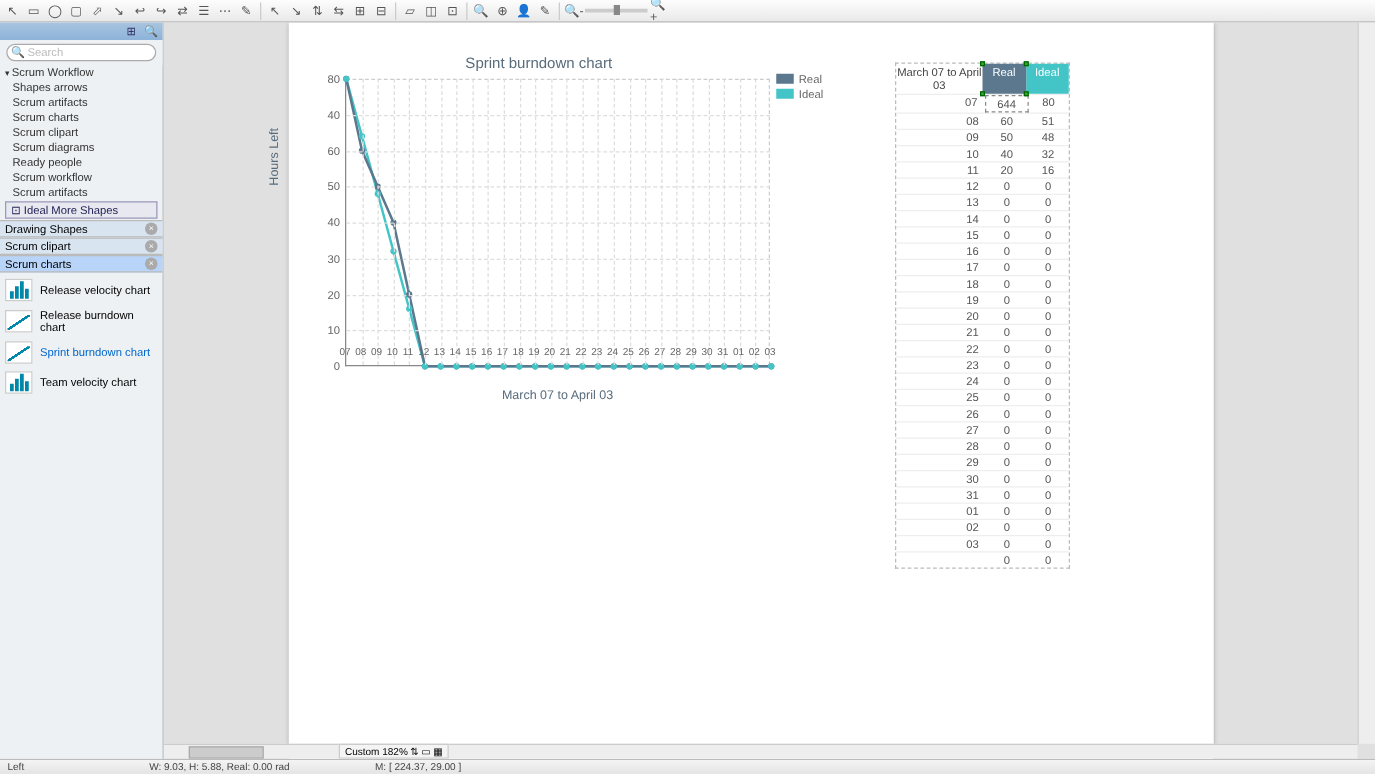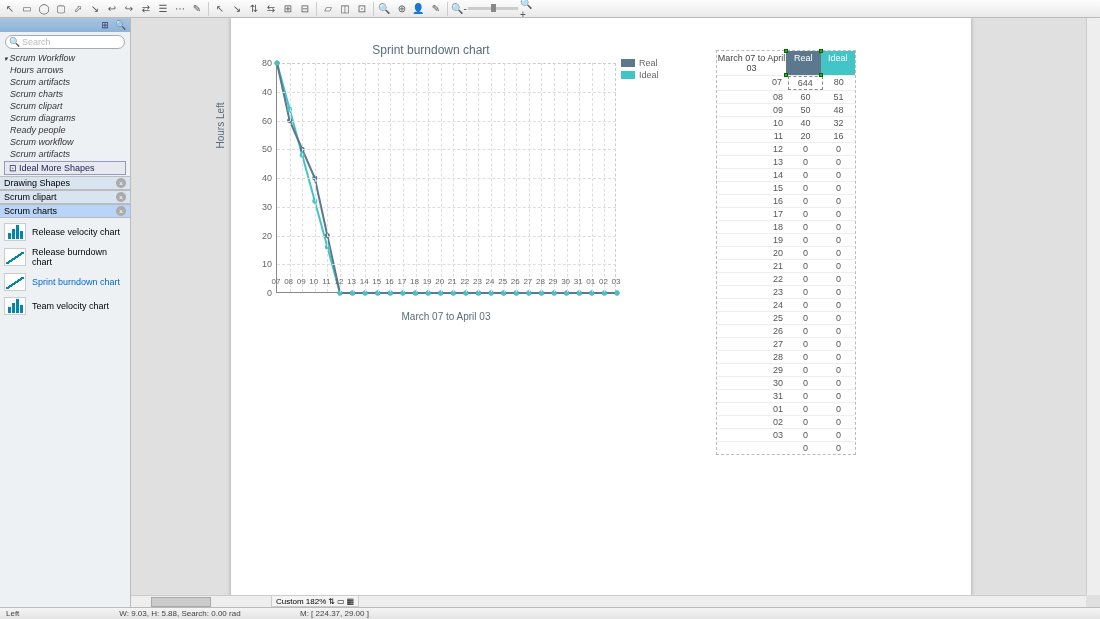--- a/index.html
+++ b/index.html
@@ -9,21 +9,21 @@
 .tsep { width:1px; height:14px; background:#ccc; margin:0 2px; }
 .main { display:flex; height:589px; }
 .sidebar { width:131px; background:#eef1f4; border-right:1px solid #bbb; display:flex; flex-direction:column; font-size:9px; }
 .side-header { height:14px; background:linear-gradient(#a8c4e0,#8db3d9); display:flex; align-items:center; justify-content:flex-end; padding:0 2px; gap:2px; }
 .side-hbtn { width:14px; height:12px; display:flex; align-items:center; justify-content:center; font-size:9px; color:#336; cursor:pointer; }
 .search-wrap { padding:3px 5px; background:#eef1f4; }
 .search { width:100%; height:14px; border:1px solid #aaa; border-radius:8px; padding:0 14px 0 16px; font-size:9px; background:#fff; }
 .search::placeholder { color:#bbb; }
 .search-wrap-inner { position:relative; }
 .search-ico { position:absolute; left:4px; top:2px; font-size:9px; color:#999; }
-.tree { flex:0 0 auto;font-style:italic; }
+.tree { flex:0 0 auto; }
 .tree-item { padding:1px 4px 1px 10px; color:#333; cursor:pointer; white-space:nowrap; }
 .tree-item.root { padding-left:4px; font-weight:normal; }
 .tree-item.root::before { content:"▾ "; font-size:7px; }
 .find-shapes { background:#e8e8f0; border:1px solid #99b; padding:1px 4px; margin:1px 4px; font-size:9px; color:#225; cursor:pointer; }
 .cat { padding:1px 4px; background:#d8e4f0; border-top:1px solid #bbb; border-bottom:1px solid #bbb; display:flex; justify-content:space-between; align-items:center; cursor:pointer; }
 .cat.sel { background:#b8d4f8; }
 .cat-close { width:10px; height:10px; border-radius:50%; background:#aaa; color:#fff; font-size:7px; display:flex; align-items:center; justify-content:center; }
 .shapes { padding:2px; }
 .shape-row { display:flex; align-items:center; padding:3px 2px; gap:6px; cursor:pointer; }
 .shape-row.sel { color:#06c; }
@@ -117,21 +117,21 @@
     </div>
     <div class="search-wrap">
       <div class="search-wrap-inner">
         <span class="search-ico">🔍</span>
         <input class="search" placeholder="Search" style="">
       </div>
     </div>
     <div class="tree">
       <div class="tree-item root">Scrum Workflow</div>
       <div id="tree-items">
-          <div class="tree-item">Hours arrows</div>
+          <div class="tree-item">Shapes arrows</div>
           <div class="tree-item">Scrum artifacts</div>
           <div class="tree-item">Scrum charts</div>
           <div class="tree-item">Scrum clipart</div>
           <div class="tree-item">Scrum diagrams</div>
           <div class="tree-item">Ready people</div>
           <div class="tree-item">Scrum workflow</div>
           <div class="tree-item">Scrum artifacts</div>
         </div>
     </div>
     <div class="find-shapes">
@@ -500,15 +500,15 @@
       <span>Custom 182%</span>
         <span> ⇅</span>
       <span>▭</span>
       <span>▦</span>
     </div>
   </div>
 </div>
 
 <div class="statusbar">
   <span>Left</span>
-  <span style="margin-left:60px">W: 9.03,  H: 5.88,  Search: 0.00 rad</span>
+  <span style="margin-left:60px">W: 9.03,  H: 5.88,  Real: 0.00 rad</span>
   <span class="mid">M: [ 224.37, 29.00 ]</span>
 </div>
 
 </body></html>

